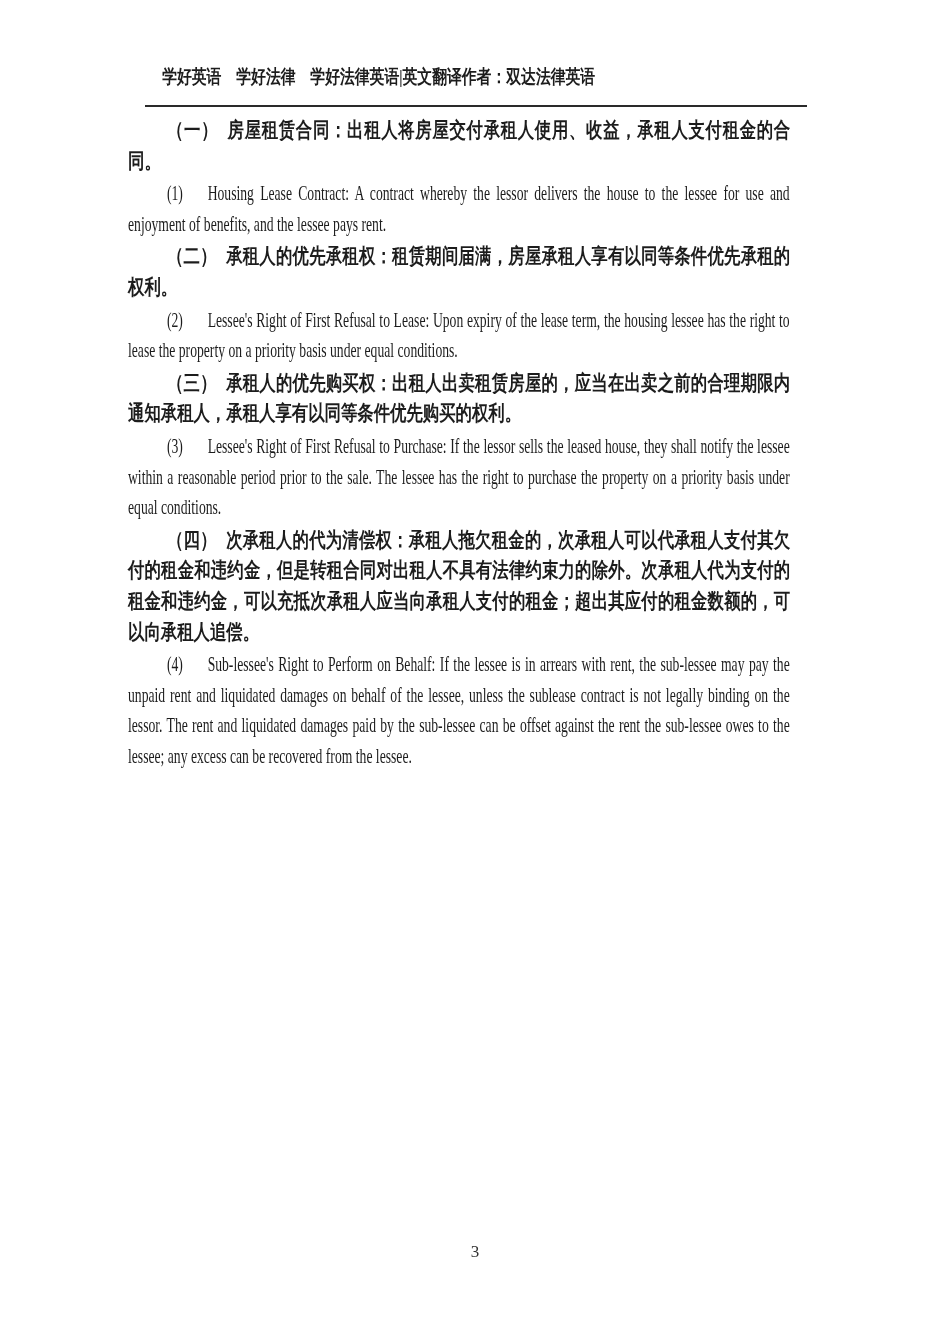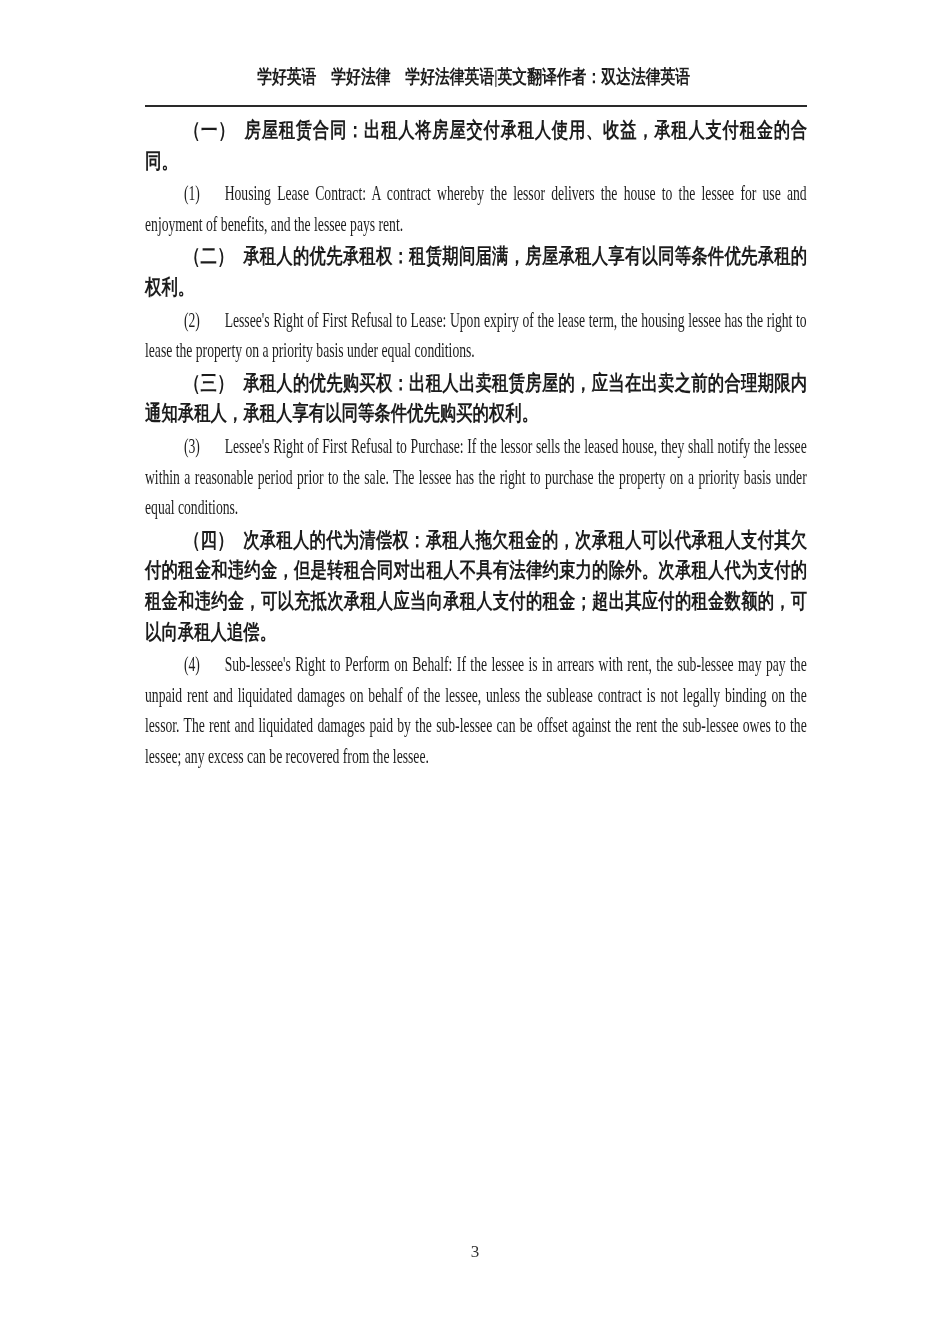--- a/index.html
+++ b/index.html
@@ -12,23 +12,23 @@
     position: relative;
     width: 950px;
     height: 1344px;
     background: #ffffff;
     color: #1c1c1c;
     font-family: "Liberation Serif", serif;
   }
   .page-header {
     position: absolute;
     top: 64px;
-    right: 147px;
+    right: 130px;
     width: 780px;
-    text-align: center;
+    text-align: left;
   }
   .page-header .header-text {
     display: inline-block;
     white-space: nowrap;
     font-size: 19px;
     font-weight: bold;
     letter-spacing: 0;
     transform: scaleX(0.78);
     transform-origin: 100% 50%;
     font-family: "Liberation Serif", serif;
@@ -39,21 +39,21 @@
     left: 145px;
     width: 662px;
     height: 2px;
     background: #2a2a2a;
     border: none;
     margin: 0;
   }
   .content {
     position: absolute;
     top: 115px;
-    left: 145px;
+    left: 128px;
     width: 662px;
   }
   p.para {
     margin: 0;
     text-align: justify;
     line-height: 30.6px;
     transform-origin: 0 0;
   }
   p.para + p.para { margin-top: 2px; }
   p.para.zh {

